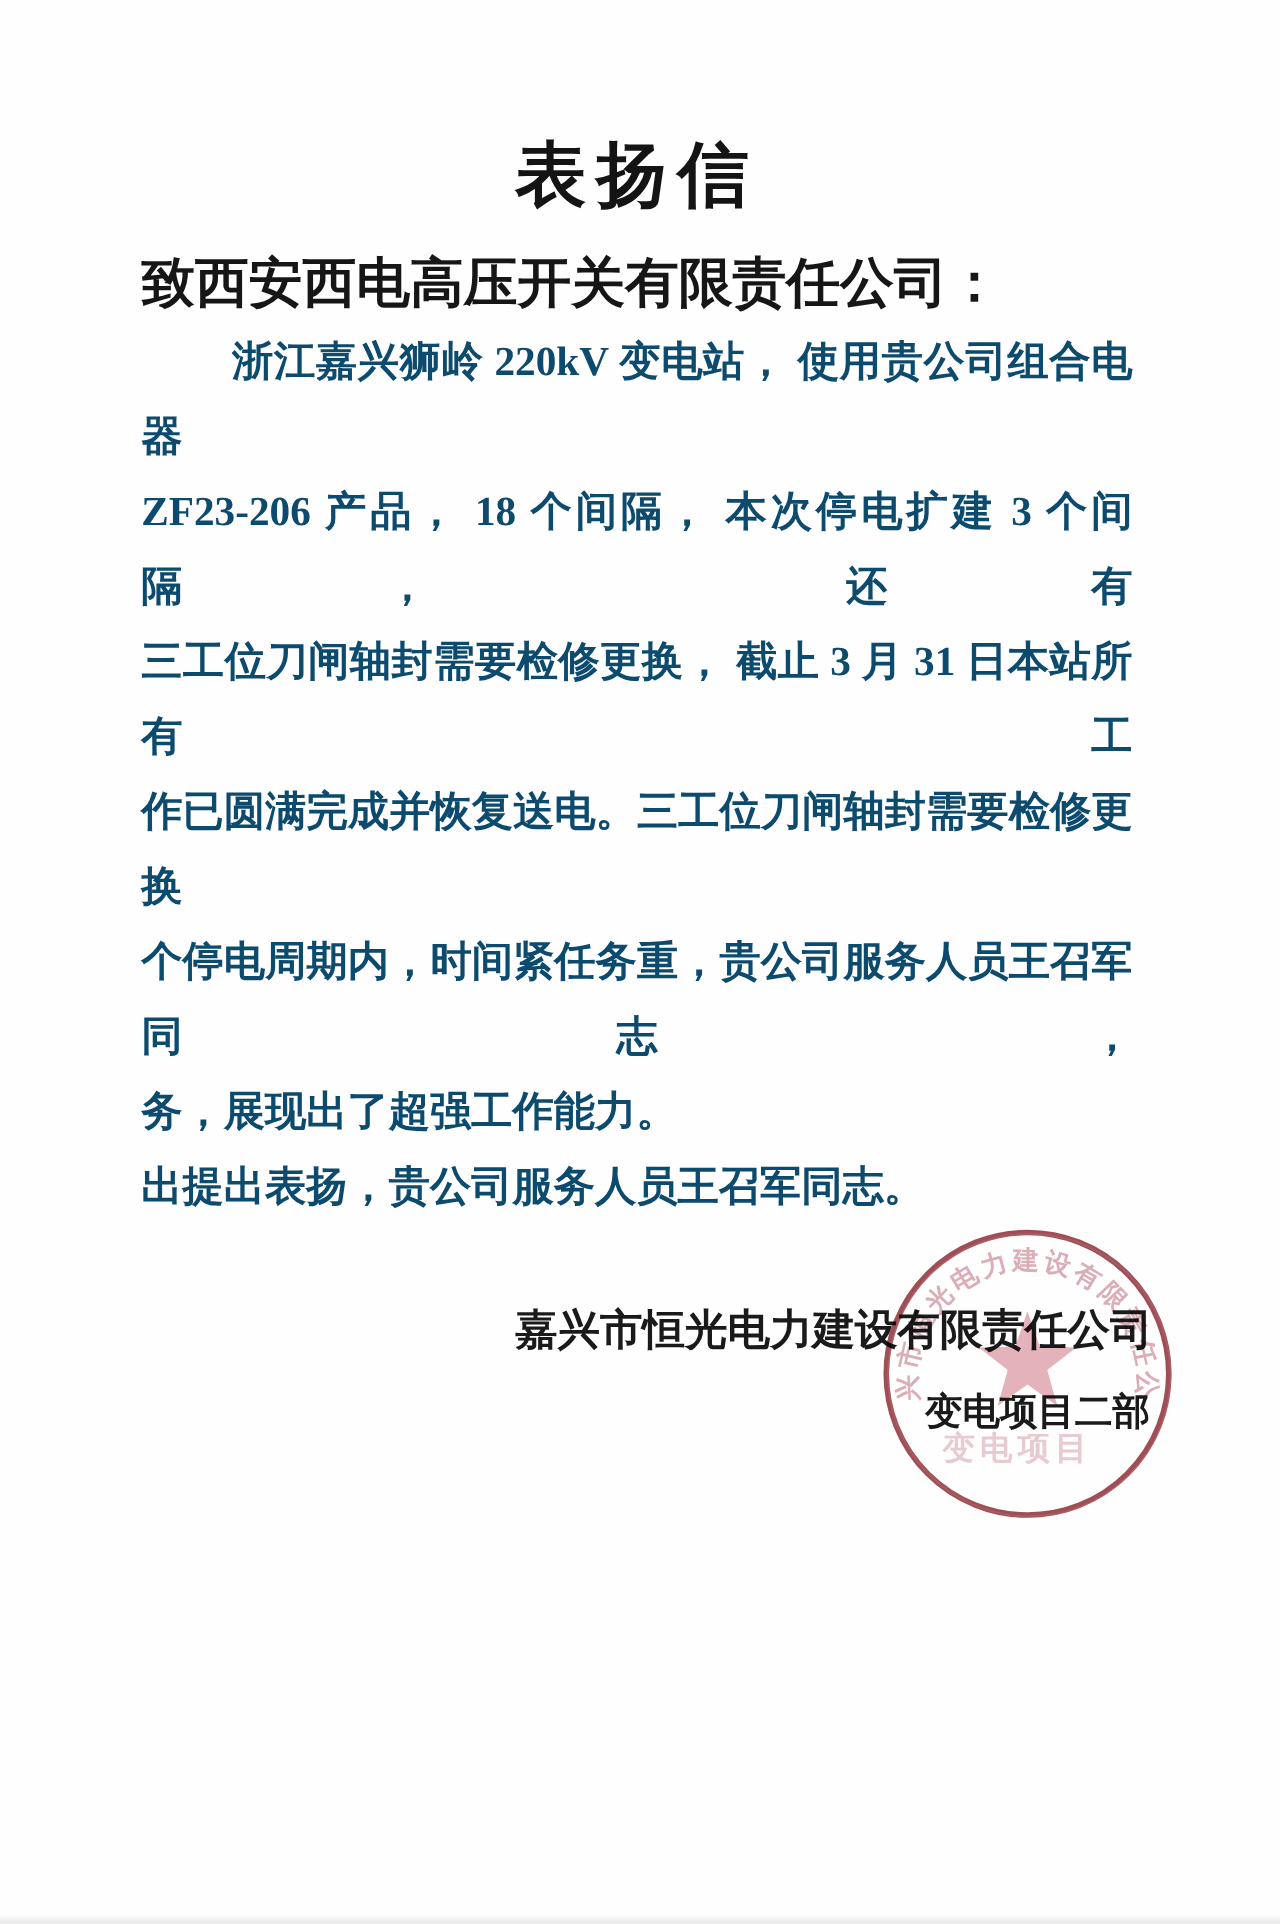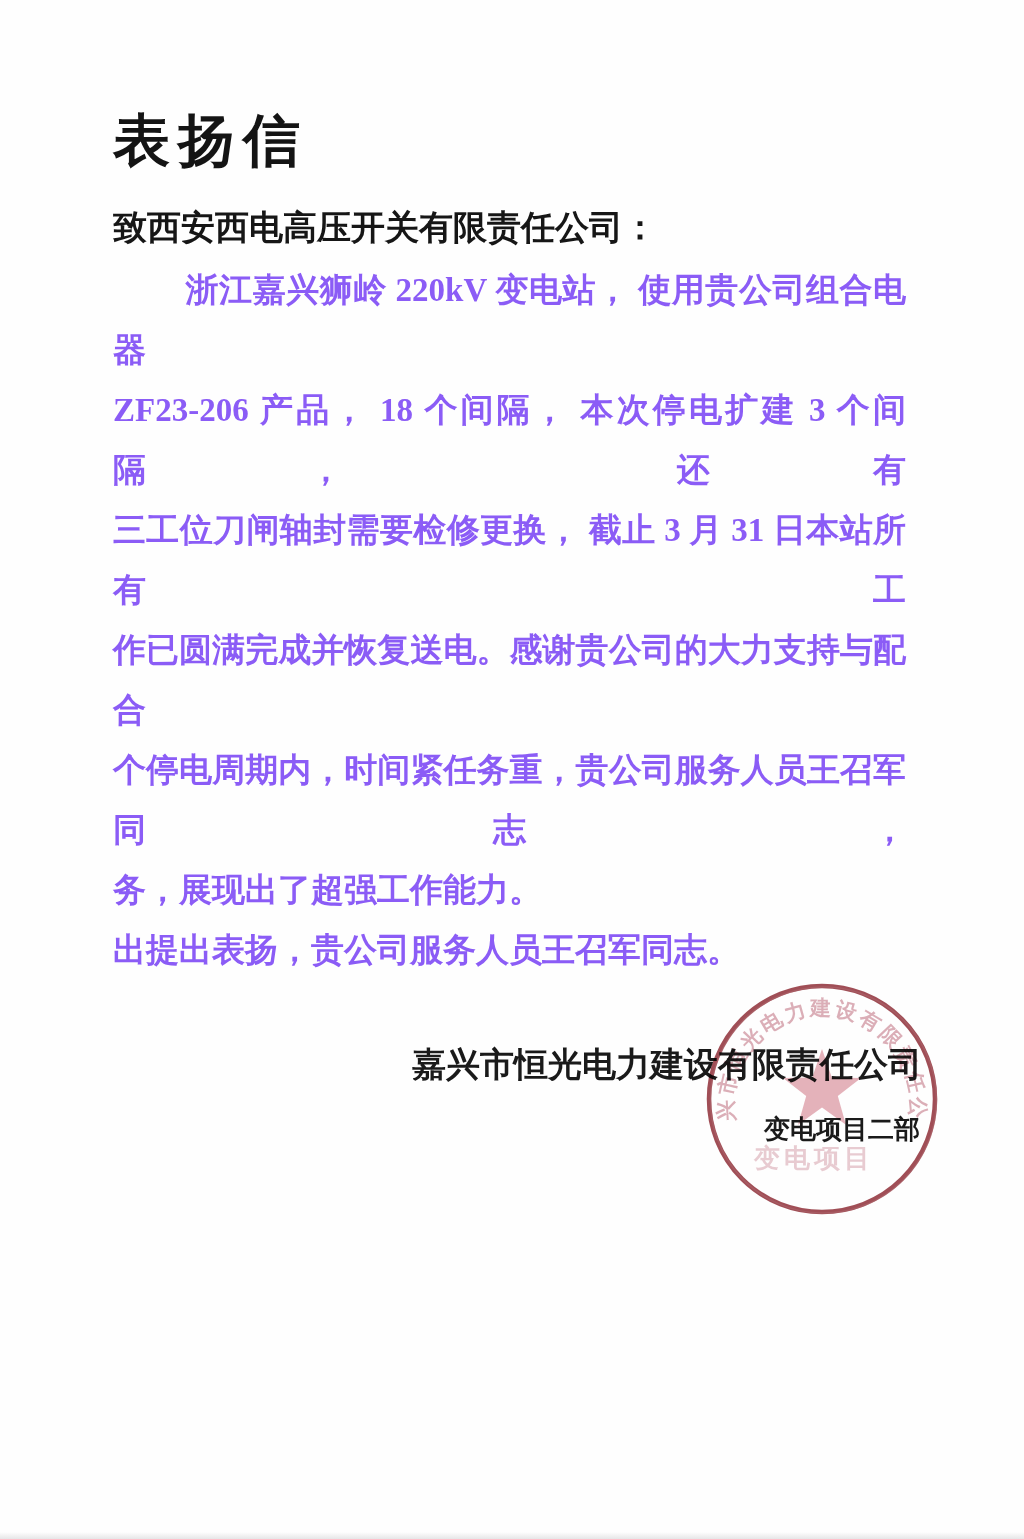--- a/index.html
+++ b/index.html
@@ -11,42 +11,42 @@
     color: #1c1c1c;
     overflow: hidden;
   }
   .page {
     position: relative;
     width: 1024px;
     height: 1539px;
     padding: 98px 118px 0 113px;
   }
   .title {
-    text-align: left;
+    text-align: center;
     font-size: 57px;
     font-weight: 700;
     letter-spacing: 8px;
     line-height: 86px;
     color: #141414;
     filter: blur(0.3px);
   }
   .salutation {
     margin-top: 16px;
-    font-size: 34px;
+    font-size: 43px;
     font-weight: 700;
     line-height: 56px;
     color: #161616;
     filter: blur(0.3px);
   }
   .body-text { margin-top: 4px; }
   .line {
     font-size: 33px;
     font-weight: 600;
     line-height: 60px;
-    color: #8b5cf6;
+    color: #0c4a6e;
     white-space: normal;
     filter: blur(0.3px);
   }
   .justify {
     text-align: justify;
     text-align-last: justify;
   }
   .indent { text-indent: 2.2em; }
   .no-justify {
     text-align: right;
@@ -62,21 +62,21 @@
   .sig-company {
     font-size: 34px;
     font-weight: 700;
     line-height: 50px;
     color: #1a1a1a;
     filter: blur(0.3px);
   }
   .sig-dept {
     margin-top: 16px;
     margin-right: 2px;
-    font-size: 26px;
+    font-size: 30px;
     font-weight: 700;
     line-height: 48px;
     color: #1a1a1a;
     filter: blur(0.3px);
   }
   .stamp {
     position: absolute;
     left: 698px;
     top: 975px;
     width: 248px;
@@ -100,21 +100,21 @@
 <div class="page">
 
   <div class="title">表扬信</div>
 
   <div class="salutation">致西安西电高压开关有限责任公司：</div>
 
   <div class="body-text">
     <div class="line justify indent">浙江嘉兴狮岭 220kV 变电站， 使用贵公司组合电器</div>
     <div class="line justify">ZF23-206 产品， 18 个间隔， 本次停电扩建 3 个间隔， 还有</div>
     <div class="line justify">三工位刀闸轴封需要检修更换， 截止 3 月 31 日本站所有工</div>
-    <div class="line justify">作已圆满完成并恢复送电。感谢贵公司的大力支持与配合</div>
+    <div class="line justify">作已圆满完成并恢复送电。三工位刀闸轴封需要检修更换</div>
     <div class="line justify">个停电周期内，时间紧任务重，贵公司服务人员王召军同志，</div>
     <div class="line no-justify">务，展现出了超强工作能力。</div>
     <div class="line no-justify">出提出表扬，贵公司服务人员王召军同志。</div>
   </div>
 
   <div class="signature">
     <div class="sig-company">嘉兴市恒光电力建设有限责任公司</div>
     <div class="sig-dept">变电项目二部</div>
   </div>
 

